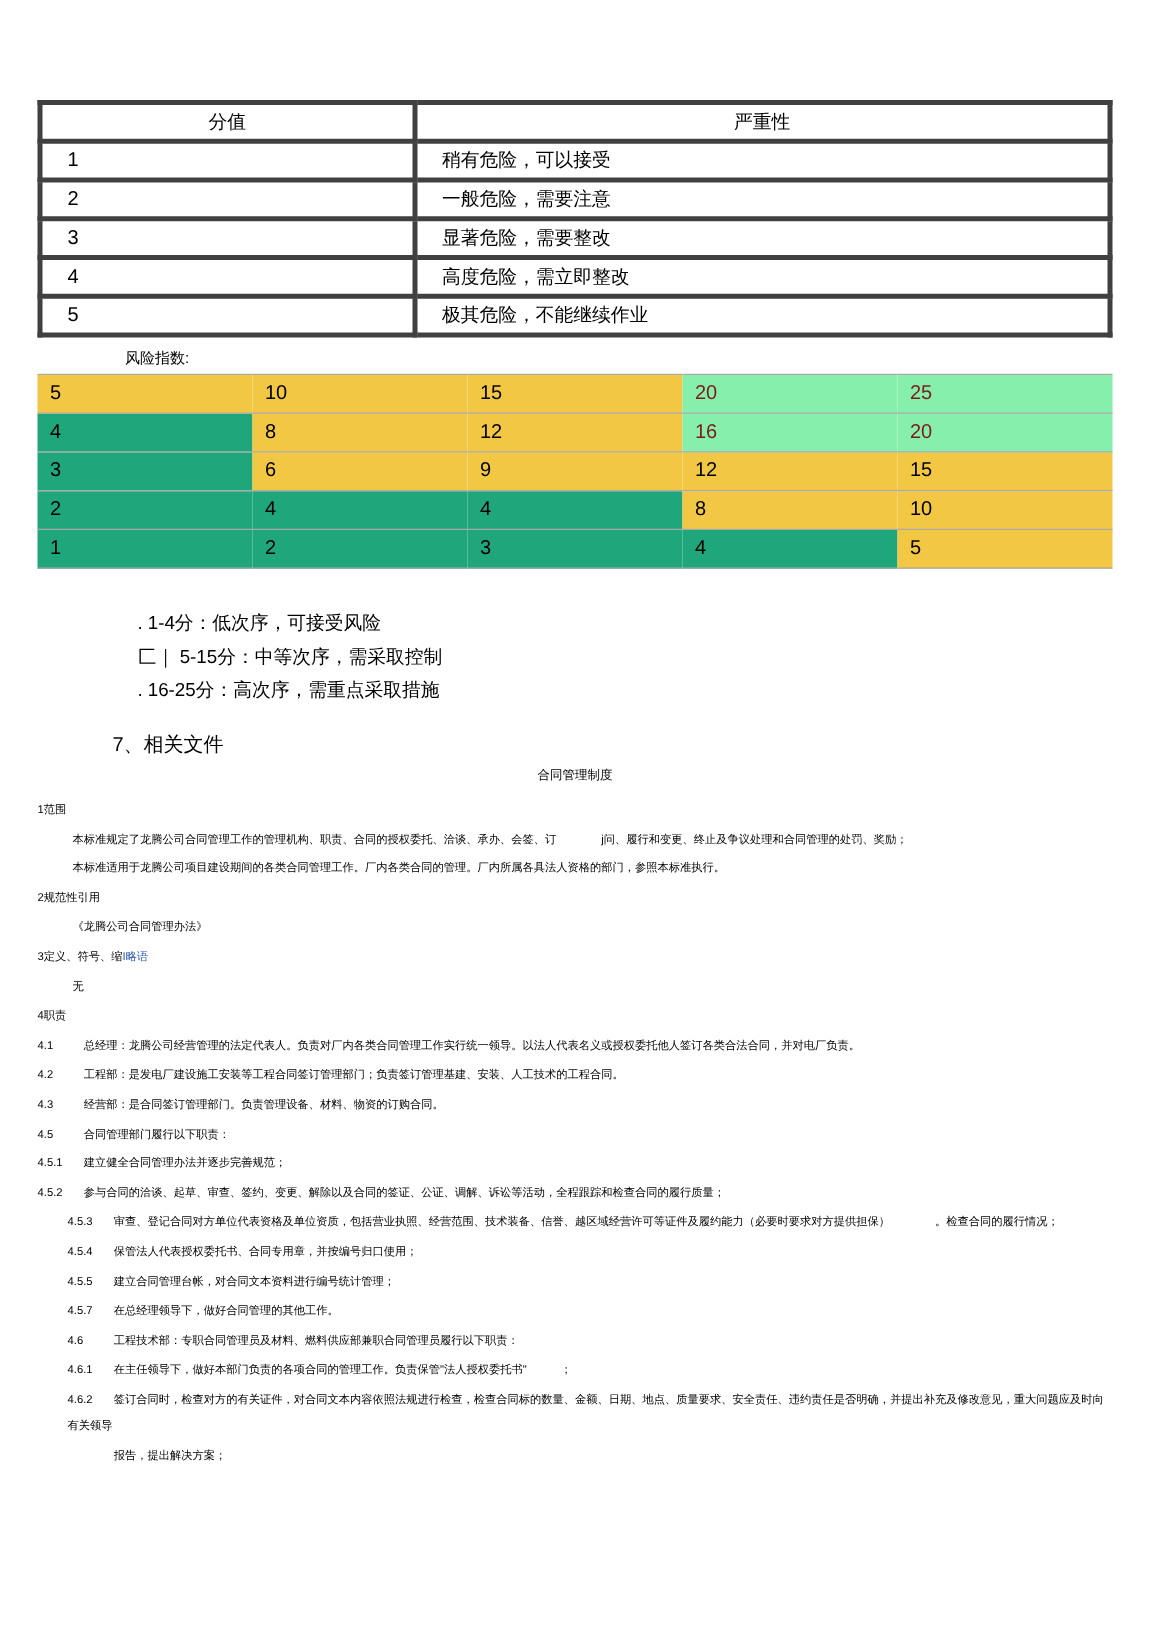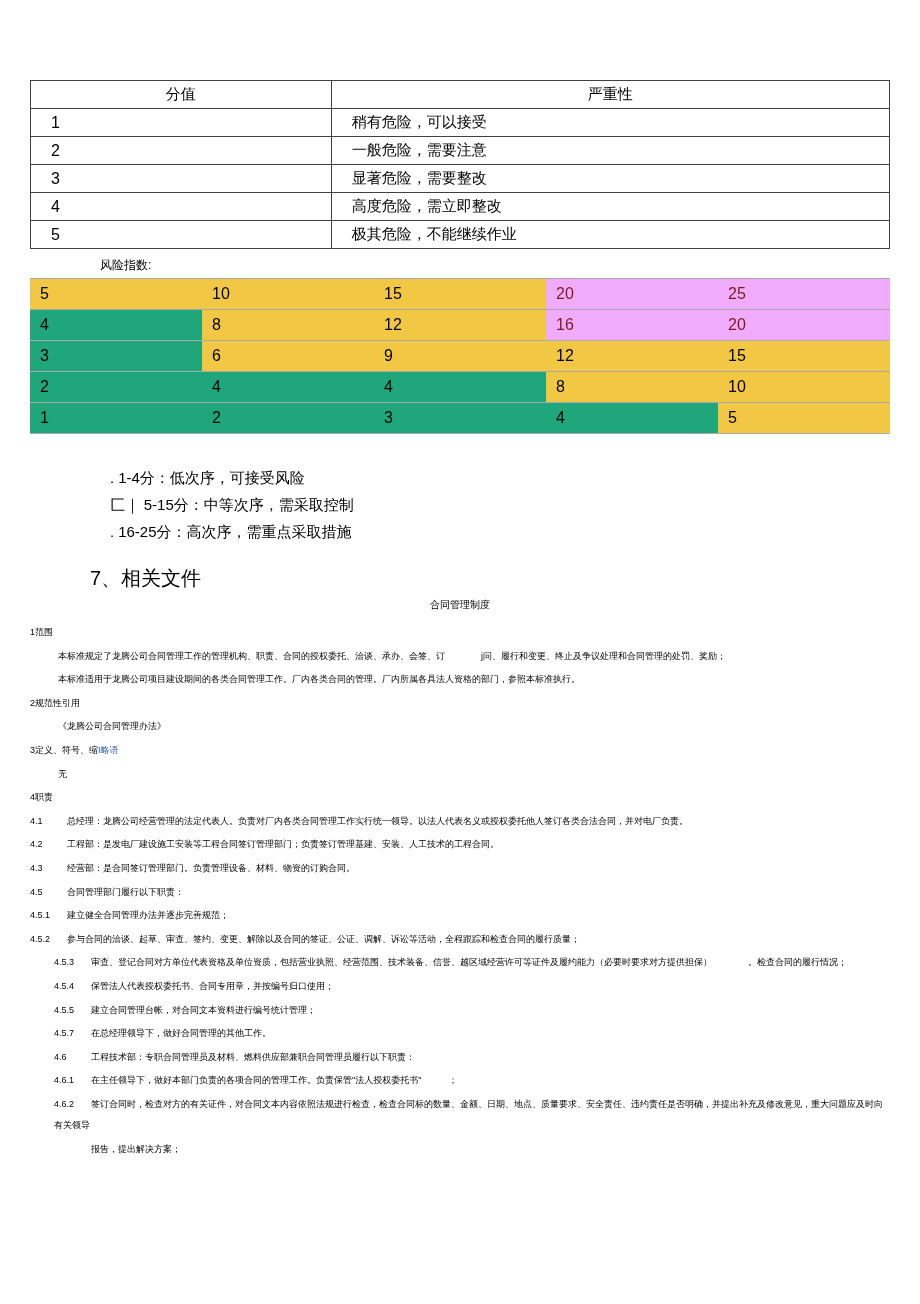--- a/index.html
+++ b/index.html
@@ -12,21 +12,21 @@
   }
   .page {
     padding: 0 30px;
   }
   table.severity {
     width: 100%;
     border-collapse: collapse;
     margin-top: 80px;
   }
   table.severity th, table.severity td {
-    border: 1px solid #404040;
+    border: 4px solid #404040;
     padding: 4px 20px;
     font-size: 15px;
     vertical-align: middle;
   }
   table.severity th {
     font-weight: normal;
     text-align: center;
   }
   table.severity td:first-child {
     font-family: Arial, sans-serif;
@@ -45,31 +45,31 @@
     border-bottom: 1px solid #aaa;
     border-left: none;
     border-right: none;
     padding: 6px 10px;
     font-family: Arial, sans-serif;
     font-size: 16px;
     width: 20%;
   }
   .bg-green { background: #1fa67a; color: #000; }
   .bg-yellow { background: #f2c744; color: #000; }
-  .bg-red { background: #f0abfc; color: #7a1c1c; }
+  .bg-red { background: #86efac; color: #7a1c1c; }
   .legend {
     margin: 30px 0 10px 80px;
     font-size: 15px;
     line-height: 1.8;
   }
   .legend-row { display: flex; align-items: center; }
   .legend-dot { margin-right: 4px; font-family: Arial; }
   .section7 {
     margin: 20px 0 0 60px;
-    font-size: 20px;
+    font-size: 16px;
   }
   .related {
     margin-left: 50px;
     line-height: 2.2;
     font-size: 15px;
   }
   .subtitle-center {
     text-align: center;
     font-size: 10px;
     margin: 6px 0 10px 0;

